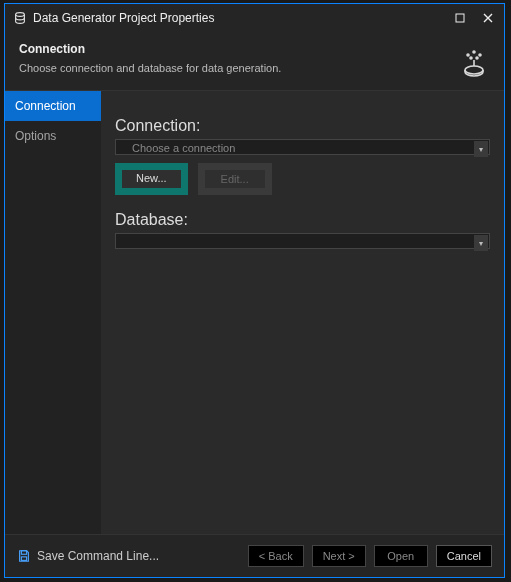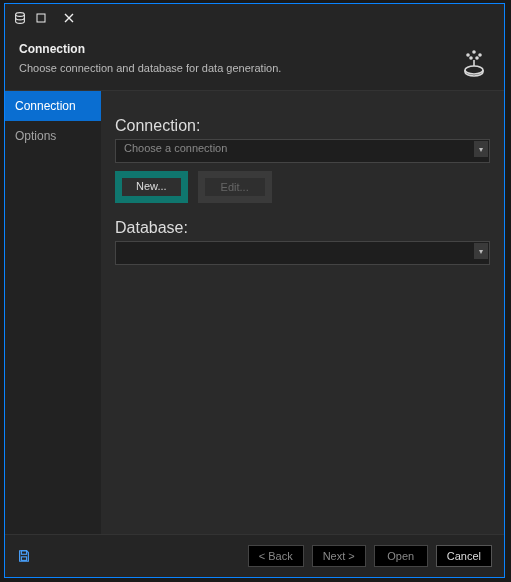--- a/index.html
+++ b/index.html
@@ -105,26 +105,26 @@
       position: relative;
     }
     .field-label {
       font-size: 16px;
       color: #dddddd;
       margin-bottom: 4px;
       margin-top: 16px;
     }
     .select-box {
       width: 100%;
-      height: 24px;
+      height: 16px;
       background: #1e1e1e;
       border: 1px solid #444;
       color: #888;
       font-size: 11px;
-      padding: 2px 18px 2px 8px;
+      padding: 2px 18px 2px 16px;
       position: relative;
     }
     .select-wrap {
       position: relative;
       margin-bottom: 8px;
     }
     .select-arrow {
       position: absolute;
       right: 2px;
       top: 2px;
@@ -215,20 +215,21 @@
 
 <div class="window">
   <div class="titlebar">
     <span class="title-icon">
       <svg viewBox="0 0 16 16" fill="none" stroke="currentColor" stroke-width="1.3">
         <ellipse cx="8" cy="4" rx="5" ry="2.2"></ellipse>
         <path d="M3 4v8c0 1.2 2.2 2.2 5 2.2s5-1 5-2.2V4"></path>
         <path d="M3 8c0 1.2 2.2 2.2 5 2.2s5-1 5-2.2"></path>
       </svg>
     </span>
+    <span class="title-text">Data Generator Project Properties</span>
     <div class="title-controls">
       <span class="win-btn">
         <svg width="10" height="10" viewBox="0 0 10 10" fill="none" stroke="currentColor" stroke-width="1">
             <rect x="1" y="1" width="8" height="8"></rect>
           </svg>
       </span>
       <span class="win-btn">
         <svg width="10" height="10" viewBox="0 0 10 10" stroke="currentColor" stroke-width="1.4">
             <path d="M1 1L9 9M9 1L1 9"></path>
           </svg>
@@ -284,20 +285,21 @@
 
   <div class="footer">
     <div class="footer-left">
       <span class="save-icon-box">
         <svg viewBox="0 0 16 16" fill="none" stroke="currentColor" stroke-width="1.3">
           <path d="M3 2h8l2 2v10H3V2z"></path>
           <rect x="5" y="2" width="6" height="4"></rect>
           <rect x="5" y="9" width="6" height="4"></rect>
         </svg>
       </span>
+      <span class="save-text">Save Command Line...</span>
     </div>
     <div class="footer-buttons">
       <div class="footer-btn">&lt; Back</div>
       <div class="footer-btn">Next &gt;</div>
       <div class="footer-btn">Open</div>
       <div class="footer-btn enabled">Cancel</div>
     </div>
   </div>
 </div>
 <div class="status-line">erver</div>

